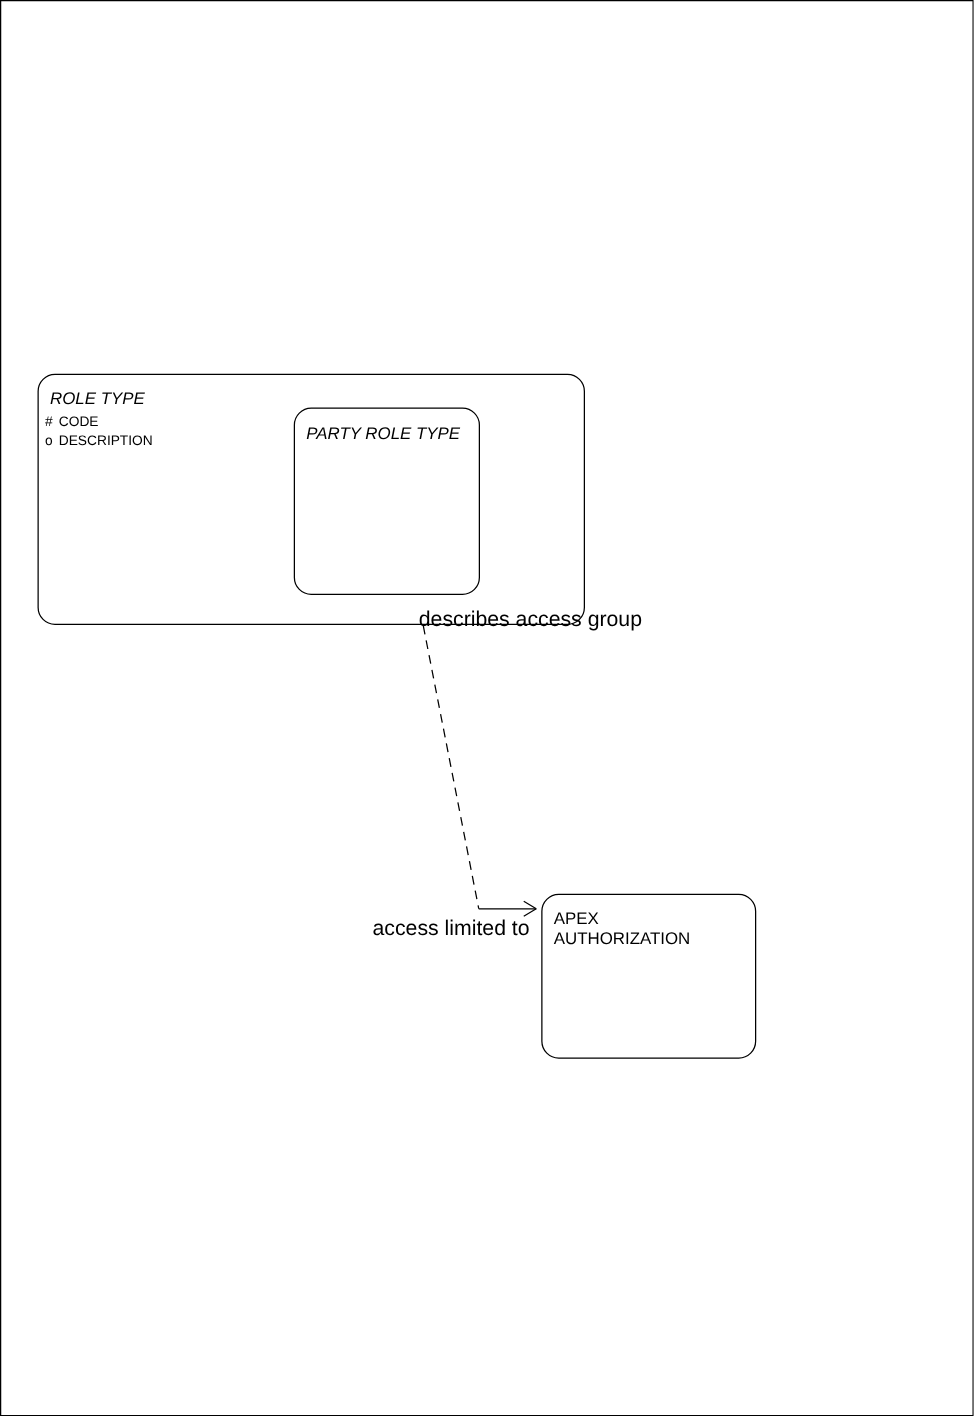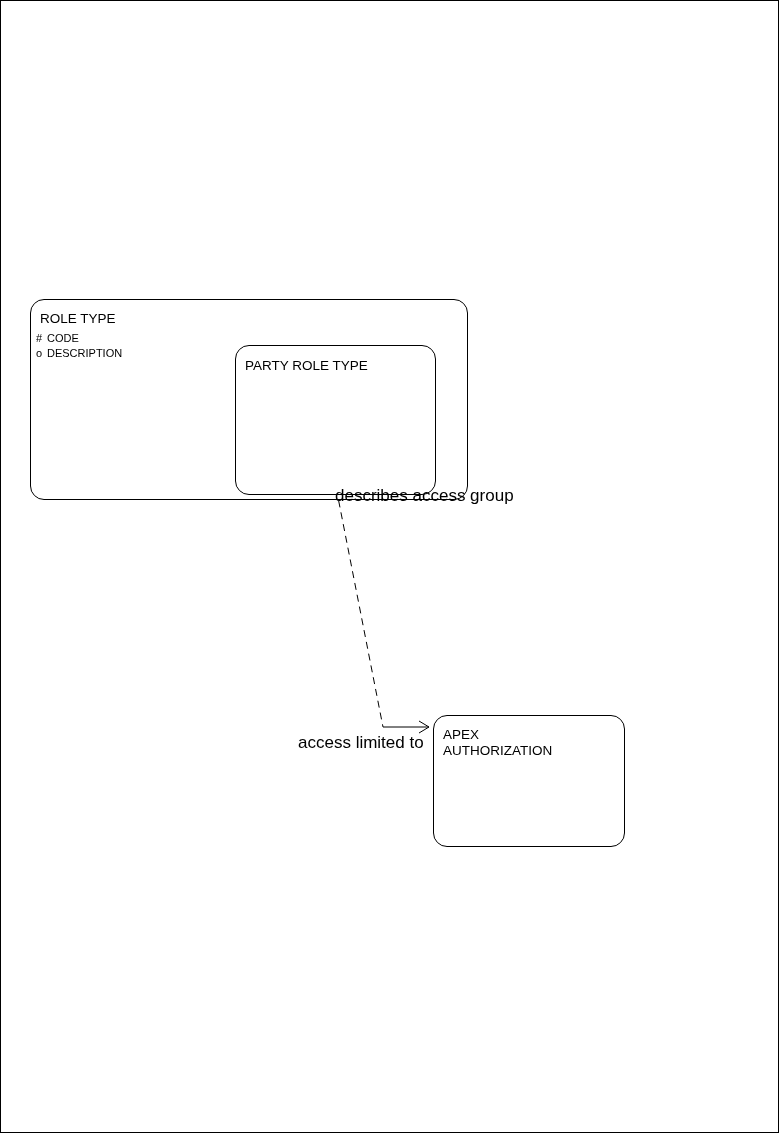--- a/index.html
+++ b/index.html
@@ -65,44 +65,44 @@
   #role-type-entity {
     left: 29px;
     top: 298px;
     width: 438px;
     height: 201px;
   }
   #role-type-entity .entity-title {
     position: absolute;
     left: 9px;
     top: 11px;
+    font-style: italic;
   }
   #role-type-entity .attr-list {
     position: absolute;
     left: 5px;
     top: 29px;
   }
   
   #party-role-type-entity {
     left: 233px;
     top: 324px;
-    width: 201px;
+    width: 149px;
     height: 150px;
-    margin-top: 19px;
   }
   #party-role-type-entity .entity-title {
     position: absolute;
     left: 9px;
     top: 12px;
   }
   
   #apex-auth-entity {
     left: 432px;
     top: 714px;
-    width: 192px;
+    width: 172px;
     height: 132px;
   }
   #apex-auth-entity .entity-title {
     position: absolute;
     left: 9px;
     top: 11px;
   }
   #apex-auth-entity .attr-list {
     position: absolute;
     left: 9px;

